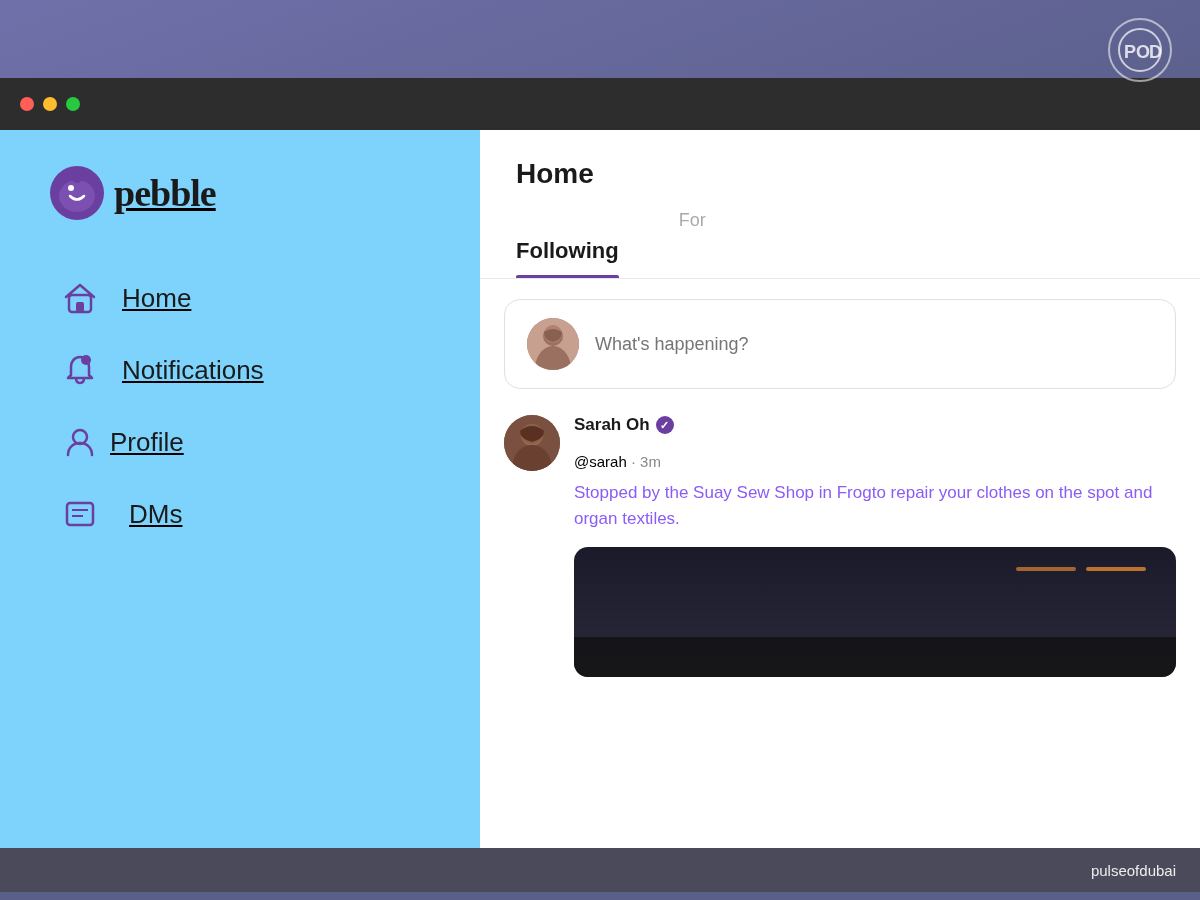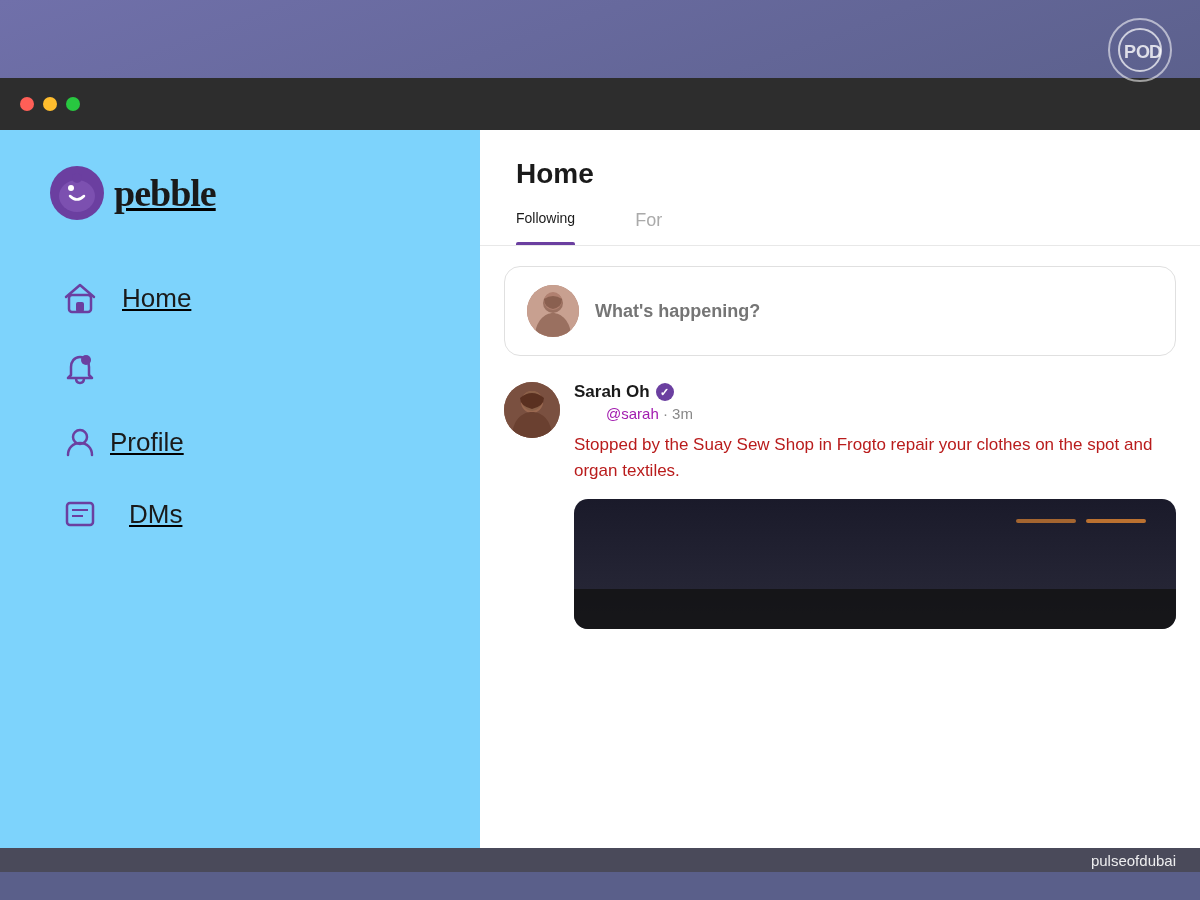--- a/index.html
+++ b/index.html
@@ -66,20 +66,21 @@
     </div>
 
     <div style="display: flex; align-items: center; gap: 22px; padding: 12px 10px; cursor: pointer; border-radius: 12px; margin-bottom: 8px;">
       <div style="width: 40px; height: 40px; display: flex; align-items: center; justify-content: center;">
         <svg width="34" height="34" viewBox="0 0 34 34" fill="none">
           <path d="M17 4 C11 4 8 9 8 14 L8 22 L5 25 L29 25 L26 22 L26 14 C26 9 23 4 17 4Z" stroke="#6b3fa0" stroke-width="2.5" fill="none" stroke-linejoin="round"></path>
           <path d="M13 25 Q13 30 17 30 Q21 30 21 25" stroke="#6b3fa0" stroke-width="2.5" fill="none"></path>
           <circle cx="23" cy="7" r="5" fill="#6b3fa0"></circle>
         </svg>
       </div>
+      <span style="font-size: 26px; font-weight: 500; color: #1a1a1a;">Notifications</span>
     </div>
 
     <div style="display: flex; align-items: center; gap: 10px; padding: 12px 10px; cursor: pointer; border-radius: 12px; margin-bottom: 8px;">
       <div style="width: 40px; height: 40px; display: flex; align-items: center; justify-content: center;">
         <svg width="34" height="34" viewBox="0 0 34 34" fill="none">
           <circle cx="17" cy="12" r="7" stroke="#6b3fa0" stroke-width="2.5" fill="none"></circle>
           <path d="M5 30 C5 23 10 18 17 18 C24 18 29 23 29 30" stroke="#6b3fa0" stroke-width="2.5" fill="none" stroke-linecap="round"></path>
         </svg>
       </div>
       <span style="font-size: 26px; font-weight: 500; color: #1a1a1a;">Profile</span>
@@ -97,77 +98,77 @@
     </div>
 
 
   </div>
 
   <div style="flex: 1; background: white; overflow: hidden; display: flex; flex-direction: column;">
 
     <div style="padding: 28px 36px 0; border-bottom: 1px solid #e8e8e8;">
       <div style="font-size: 28px; font-weight: 800; color: #1a1a1a; margin-bottom: 20px;">Home</div>
       <div style="display: flex; gap: 60px;">
-        <div style="font-size: 14px; font-weight: 400; color: #1a1a1a; padding-bottom: 14px; cursor: pointer; position: relative;">
+        <div style="font-size: 22px; font-weight: 700; color: #1a1a1a; padding-bottom: 14px; cursor: pointer; position: relative; margin-top: 28px;">
           <span>Following</span>
           <div style="position: absolute; bottom: 0; left: 0; right: 0; height: 3px; background: #6b3fa0; border-radius: 2px 2px 0 0;"></div>
         </div>
         <div style="font-size: 18px; font-weight: 500; color: #aaa; padding-bottom: 14px; cursor: pointer;">
           <span>For</span>
         </div>
       </div>
     </div>
 
     <div style="margin: 20px 24px 10px; background: white; border: 1px solid #e0e0e0; border-radius: 16px; padding: 18px 22px; display: flex; align-items: center; gap: 16px;">
       <div style="width: 52px; height: 52px; border-radius: 50%; overflow: hidden; flex-shrink: 0; background: #b08070;">
         
         <svg width="52" height="52" viewBox="0 0 52 52">
           <rect width="52" height="52" fill="#c8a090"></rect>
           <circle cx="26" cy="18" r="10" fill="#9a7060"></circle>
           <path d="M8 52 C8 36 18 28 26 28 C34 28 44 36 44 52Z" fill="#9a7060"></path>
           <circle cx="26" cy="16" r="9" fill="#b08070"></circle>
           <path d="M17 14 Q26 8 35 14 Q35 22 26 24 Q17 22 17 14Z" fill="#8a6050"></path>
         </svg>
       </div>
-      <input type="text" style="flex: 1 1 0%; border: none; outline: none; font-size: 18px; color: rgb(170, 170, 170); background: transparent; font-weight: bold;" placeholder="What's happening?">
+      <input type="text" style="flex: 1 1 0%; border: none; outline: none; font-size: 18px; color: rgb(170, 170, 170); background: transparent;" placeholder="What's happening?">
     </div>
 
     <div style="padding: 16px 24px;">
       <div style="display: flex; align-items: flex-start; gap: 14px;">
 
         <div style="width: 56px; height: 56px; border-radius: 50%; overflow: hidden; flex-shrink: 0; background: #8b6050;">
           <svg width="56" height="56" viewBox="0 0 56 56">
             <rect width="56" height="56" fill="#7a5040"></rect>
             <circle cx="28" cy="20" r="11" fill="#9a6850"></circle>
             <path d="M8 56 C8 38 18 30 28 30 C38 30 48 38 48 56Z" fill="#6a4030"></path>
             <circle cx="28" cy="19" r="10" fill="#8a6048"></circle>
             <path d="M16 16 Q28 6 40 16 Q40 24 28 27 Q16 24 16 16Z" fill="#5a3020"></path>
           </svg>
         </div>
 
         <div style="flex: 1;">
-          <div style="display: flex; align-items: center; gap: 6px; margin-bottom: 3px;">
+          <div style="display: flex; align-items: center; gap: 6px; margin-bottom: 18px;">
             <span style="font-size: 17px; font-weight: 700; color: #1a1a1a;">Sarah Oh</span>
             <div style="width: 18px; height: 18px; background: #6b3fa0; border-radius: 50%; display: flex; align-items: center; justify-content: center; color: white; font-size: 11px; font-weight: 700;">✓</div>
           </div>
           <div style="font-size: 15px; color: #888; margin-bottom: 10px;">
-            <span style="color: #a21caf; margin-left: 32px;">@sarah</span>
+            <span style="color: #000000;">@sarah</span>
             <span> · </span>
             <span>3m</span>
           </div>
-          <div style="font-size: 17px; color: #b91c1c; line-height: 1.55;">Stopped by the Suay Sew Shop in Frogto repair your clothes on the spot and organ textiles.</div>
+          <div style="font-size: 17px; color: #8b5cf6; line-height: 1.55;">Stopped by the Suay Sew Shop in Frogto repair your clothes on the spot and organ textiles.</div>
         </div>
       </div>
 
       <div style="margin-left: 70px; margin-top: 14px; border-radius: 14px; background: linear-gradient(180deg, #1a1a2a 0%, #2a2a3a 100%); height: 130px; overflow: hidden; position: relative;">
 
         <div style="position: absolute; bottom: 0; left: 0; right: 0; height: 40px; background: #111; opacity: 0.8;"></div>
         <div style="position: absolute; top: 20px; right: 30px; width: 60px; height: 4px; background: rgba(255,150,50,0.7); border-radius: 2px;"></div>
         <div style="position: absolute; top: 20px; right: 100px; width: 60px; height: 4px; background: rgba(255,150,50,0.6); border-radius: 2px;"></div>
       </div>
     </div>
 
   </div>
 </div>
 
-<div style="background: #4a4a5a; height: 24px; display: flex; align-items: center; justify-content: flex-end; padding: 0 24px;">
+<div style="background: #4a4a5a; height: 44px; display: flex; align-items: center; justify-content: flex-end; padding: 0 24px;">
   <span style="color: rgba(255,255,255,0.9); font-size: 15px; font-weight: 500;">pulseofdubai</span>
 </div>
 
 </body></html>

